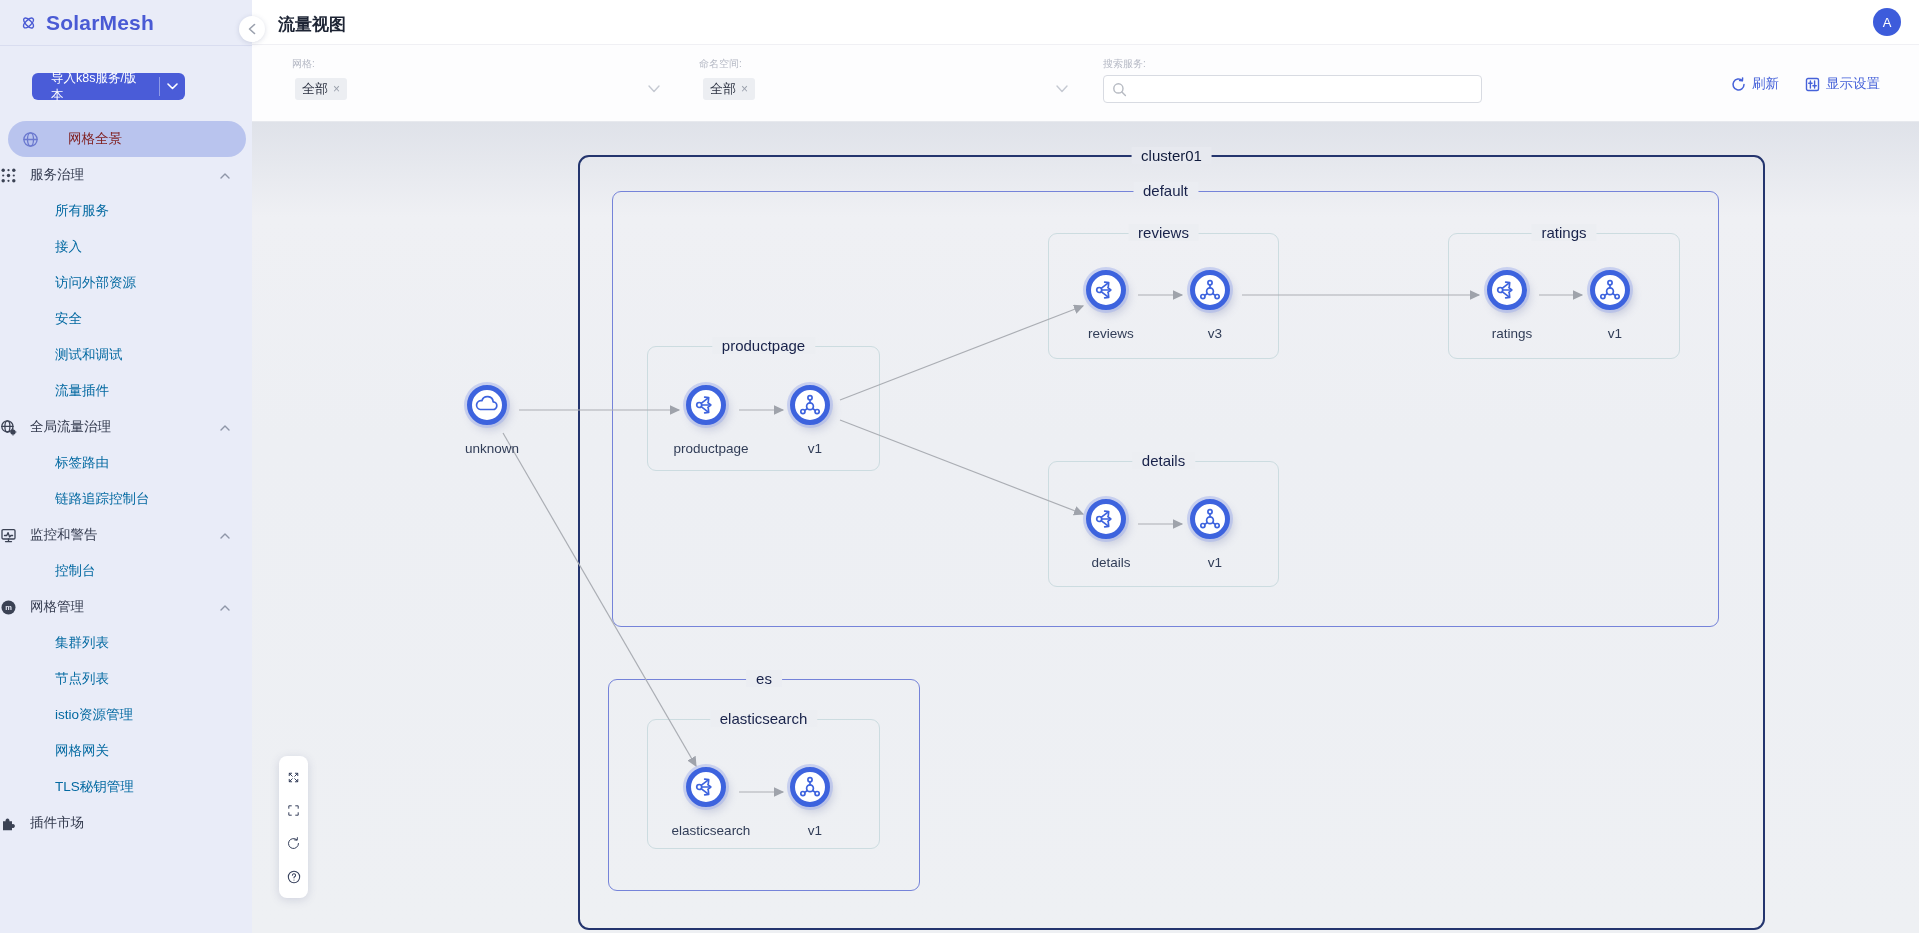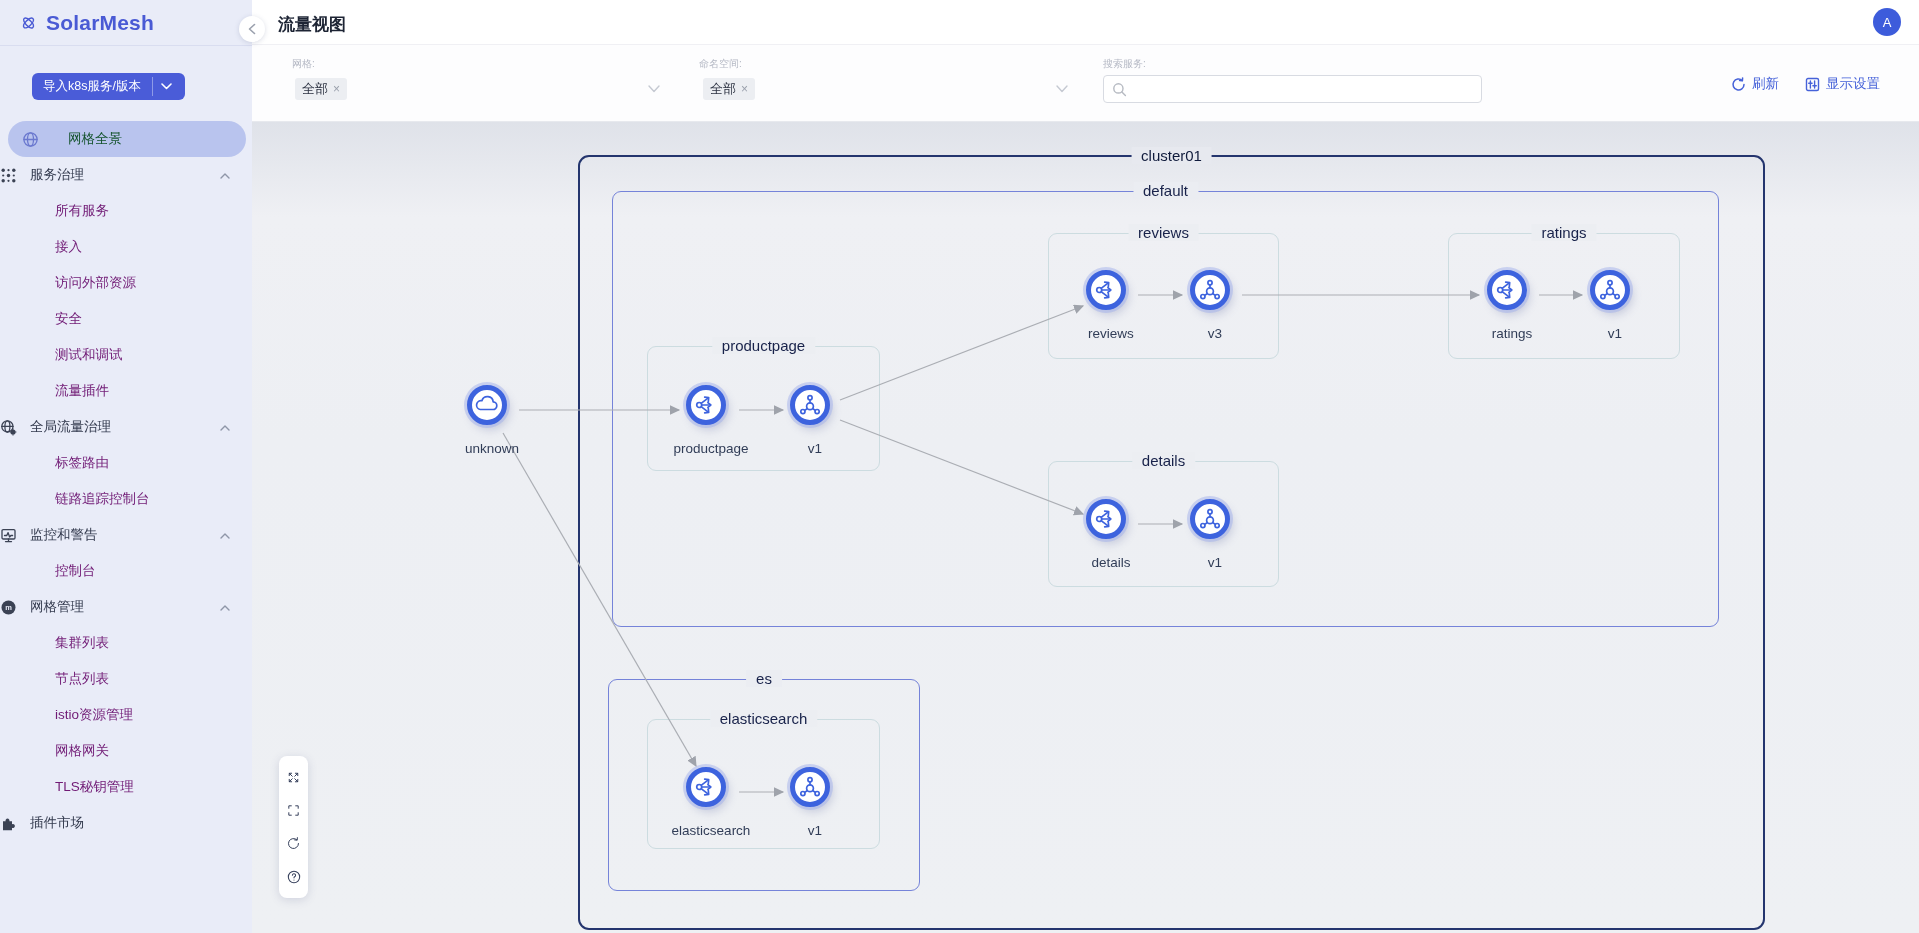--- a/index.html
+++ b/index.html
@@ -5,29 +5,29 @@
   * { margin:0; padding:0; box-sizing:border-box; }
   html,body { width:1919px; height:933px; overflow:hidden; font-family:"Liberation Sans","DejaVu Sans",sans-serif; }
   .app { position:relative; width:1919px; height:933px; background:#fff; }
 
   
   .sidebar { position:absolute; left:0; top:0; width:252px; height:933px; background:#e9ecf8; z-index:5; }
   .logo-row { display:flex; align-items:center; gap:9px; padding:11px 0 10px 20px; }
   .logo-text { font-size:21px; font-weight:700; color:#4a5ad4; letter-spacing:.2px; }
   .logo-divider { height:1px; background:#d9ddf0; }
   .import-btn { position:absolute; left:32px; top:73px; height:27px; width:153px; background:#4a5cd8; border-radius:6px; display:flex; align-items:stretch; color:#fff; font-size:12.5px; cursor:pointer; }
-  .import-btn .lbl { display:flex; align-items:center; padding:0 11px; }
+  .import-btn .lbl { display:flex; align-items:center; padding:0 19px; }
   .import-btn .sep { width:1px; background:rgba(255,255,255,.38); margin:4px 0; }
   .import-btn .dd { width:27px; display:flex; align-items:center; justify-content:center; }
   .menu { position:absolute; left:0; top:121px; width:252px; }
   .mi { height:36px; display:flex; align-items:center; font-size:13.5px; color:#333a4e; cursor:pointer; position:relative; }
   .mi.parent { gap:13px; }
-  .mi.child { padding-left:55px; color:#701a75; }
+  .mi.child { padding-left:55px; color:#0369a1; }
   .mi .chev { position:absolute; right:22px; top:16px; line-height:0; }
-  .mi.active { margin:0 6px 0 8px; padding-left:14px; background:#b9c4ee; border-radius:18px; color:#14532d;gap:29px; }
+  .mi.active { margin:0 6px 0 8px; padding-left:14px; background:#b9c4ee; border-radius:18px; color:#7f1d1d;gap:29px; }
   .mico { width:17px; height:17px; display:inline-flex; align-items:center; justify-content:center; line-height:0; }
 
   
   .main { position:absolute; left:252px; top:0; width:1667px; height:933px; }
   .header { position:relative; height:45px; background:#ffffff; border-bottom:1px solid #f0f0f4; z-index:6; }
   .back-circle { position:absolute; left:-13px; top:16px; width:26px; height:26px; border-radius:50%; background:#fff; box-shadow:0 1px 5px rgba(90,100,140,.22); display:flex; align-items:center; justify-content:center; cursor:pointer; z-index:7; }
   .page-title { position:absolute; left:26px; top:13px; font-size:17px; font-weight:700; color:#1d2434; }
   .avatar { position:absolute; right:18px; top:8px; width:28px; height:28px; border-radius:50%; background:#3d5cdb; color:#fff; font-size:13px; display:flex; align-items:center; justify-content:center; cursor:pointer; }
 
   

